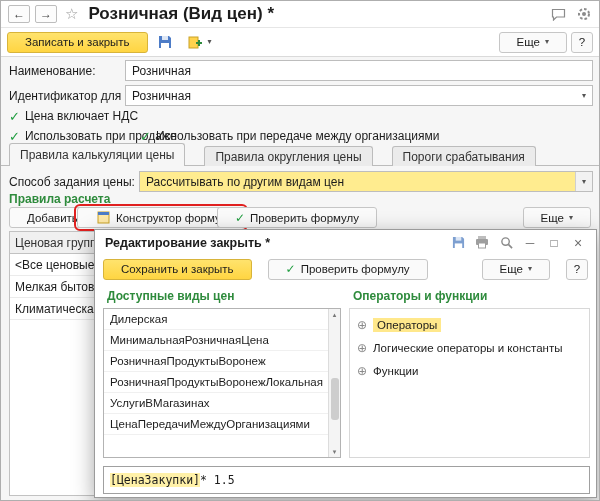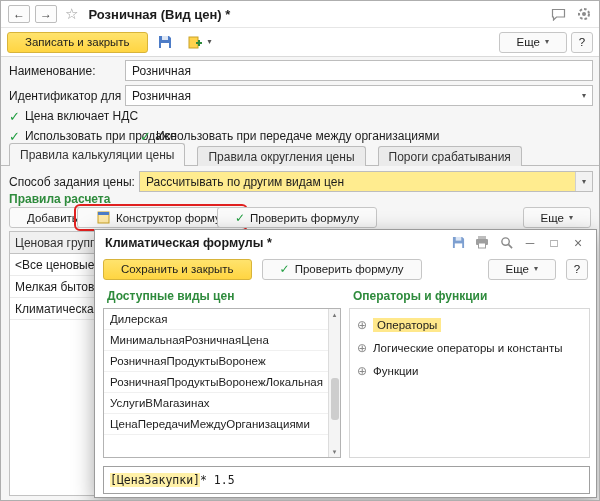--- a/index.html
+++ b/index.html
@@ -3,42 +3,42 @@
 <meta charset="utf-8">
 <style>
   *{margin:0;padding:0;box-sizing:border-box}
   body{font-family:"Liberation Sans","DejaVu Sans",sans-serif;font-size:12px;color:#1c1c1c;background:#fff}
   .screen{position:relative;width:600px;height:501px;background:#f6f6f6;border:1px solid #aeaeae;overflow:hidden}
 
   
   .titlebar{position:absolute;top:0;left:0;right:0;height:27px;background:#fff;border-bottom:1px solid #e6e6e6;display:flex;align-items:center;padding:0 7px;gap:5px}
   .nav-btn{width:22px;height:18px;border:1px solid #bdbdbd;border-radius:2px;background:#fcfcfc;color:#3c3c3c;font-size:12px;display:flex;align-items:center;justify-content:center}
   .star{color:#9a9a9a;font-size:15px;margin:0 3px}
-  .win-title{font-weight:bold;font-size:13px;margin-left:2px}
+  .win-title{font-weight:bold;font-size:17px;margin-left:2px}
   .title-icons{margin-left:auto;display:flex;gap:10px;align-items:center}
 
   
   .toolbar{position:absolute;top:27px;left:0;right:0;height:29px;background:#fff;border-bottom:1px solid #dadada;display:flex;align-items:center;padding:0 6px;gap:4px}
   .btn{height:21px;display:inline-flex;align-items:center;gap:5px;padding:0 17px;border:1px solid #c6c6c6;border-radius:3px;background:#fafafa;font-size:11.5px;white-space:nowrap;cursor:default}
   .btn-yellow{background:linear-gradient(#ffe36d,#ffd542);border-color:#d8b43a}
   .btn-icon{padding:0 4px;border-color:transparent;background:transparent}
   .caret{font-size:8px;color:#555;line-height:1}
   .spacer{flex:1}
   .btn-help{width:22px;padding:0;justify-content:center}
 
   
   .lbl{position:absolute;height:21px;display:flex;align-items:center}
   .input{position:absolute;height:21px;background:#fff;border:1px solid #bdbdbd;display:flex;align-items:center;padding:0 6px}
   .input .dd{margin-left:auto;color:#555;font-size:8px}
   .check{position:absolute;display:flex;align-items:center;gap:5px}
   .checkmark{color:#1f9d3f;font-weight:bold;font-size:13px;line-height:1}
 
   
   .tabs{position:absolute;left:8px;top:142px;height:23px;display:flex;align-items:flex-end;z-index:2}
-  .tab{height:20px;display:flex;align-items:center;padding:0 10px;border:1px solid #bcbcbc;border-bottom:none;border-radius:3px 3px 0 0;background:#ebebeb;margin-right:12px;color:#333}
+  .tab{height:20px;display:flex;align-items:center;padding:0 10px;border:1px solid #bcbcbc;border-bottom:none;border-radius:3px 3px 0 0;background:#ebebeb;margin-right:19px;color:#333}
   .tab.active{height:23px;background:#f6f6f6}
   .tabline{position:absolute;left:0;right:0;top:164px;border-top:1px solid #bcbcbc;z-index:1}
 
   
   .combo{position:absolute;left:138px;top:170px;width:454px;height:21px;border:1px solid #bdbdbd;display:flex;background:#fff}
   .combo-fill{flex:1;background:#ffec8f;display:flex;align-items:center;padding:0 6px;overflow:hidden;white-space:nowrap}
   .combo-btn{width:17px;display:flex;align-items:center;justify-content:center;background:#f2f2f2;border-left:1px solid #cfcfcf}
 
   .section-title{position:absolute;left:8px;top:191px;color:#2e8b3c;font-weight:bold}
 
@@ -48,21 +48,21 @@
   
   .grid{position:absolute;left:8px;top:230px;width:584px;height:265px;background:#fff;border:1px solid #c2c2c2}
   .grid-h{height:22px;background:#f0f0f0;border-bottom:1px solid #c2c2c2;display:flex;align-items:center;padding:0 5px;color:#333}
   .grid-r{height:22px;border-bottom:1px solid #ebebeb;display:flex;align-items:center;padding:0 5px;white-space:nowrap;overflow:hidden}
 
   
   .dialog{position:absolute;left:93px;top:228px;width:503px;height:269px;background:#fff;border:1px solid #9b9b9b;box-shadow:0 6px 20px rgba(0,0,0,.35);z-index:10}
   .dlg-titlebar{height:25px;display:flex;align-items:center;padding:0 10px;gap:8px}
   .dlg-title{font-weight:bold;font-size:12.5px;margin-right:auto}
   .dlg-ico{display:flex;align-items:center;justify-content:center;color:#6e6e6e;width:16px;height:16px;font-size:12px;line-height:1}
-  .dlg-toolbar{height:28px;display:flex;align-items:center;padding:0 8px;gap:10px}
+  .dlg-toolbar{height:28px;display:flex;align-items:center;padding:0 8px;gap:16px}
   .panel-title{position:absolute;color:#2e8b3c;font-weight:bold}
   .list{position:absolute;left:8px;top:78px;width:238px;height:150px;border:1px solid #b3b3b3;background:#fff;display:flex;font-size:11.5px}
   .list-rows{flex:1;overflow:hidden}
   .list-row{height:21px;line-height:21px;padding:0 6px;border-bottom:1px solid #f0f0f0;white-space:nowrap;overflow:hidden}
   .list-row.selected{background:#ffe88b}
   .sbar{width:12px;background:#f4f4f4;border-left:1px solid #dcdcdc;display:flex;flex-direction:column;align-items:center;font-size:7px;color:#777}
   .sbar .arr{height:11px;display:flex;align-items:center}
   .sbar .thumb{width:8px;height:42px;background:#cdcdcd;border-radius:3px;margin-top:58px}
   .tree{position:absolute;left:254px;top:78px;width:241px;height:150px;border:1px solid #d8d8d8;background:#fff;padding:4px 0;font-size:11.5px}
   .tree-row{height:23px;display:flex;align-items:center;gap:6px;padding:0 7px}
@@ -207,21 +207,21 @@
 
   <div class="grid">
     <div class="grid-h">Ценовая группа</div>
     <div class="grid-r">&lt;Все ценовые гру</div>
     <div class="grid-r">Мелкая бытовая т</div>
     <div class="grid-r">Климатическая те</div>
   </div>
 
   <div class="dialog">
     <div class="dlg-titlebar">
-      <span class="dlg-title">Климатическая формулы *</span>
+      <span class="dlg-title">Редактирование закрыть *</span>
       <span class="dlg-ico">
         <svg width="13" height="13" viewBox="0 0 14 14">
             <path d="M1 1h10l2 2v10H1z" fill="#7d9fd0"></path>
             <rect x="3" y="8" width="8" height="5" fill="#fff"></rect>
             <rect x="4" y="1" width="6" height="4" fill="#dce6f5"></rect>
           </svg>
       </span>
       <span class="dlg-ico">
         <svg width="14" height="13" viewBox="0 0 14 13">
             <rect x="3" y="0" width="8" height="3" fill="#bdbdbd"></rect>

